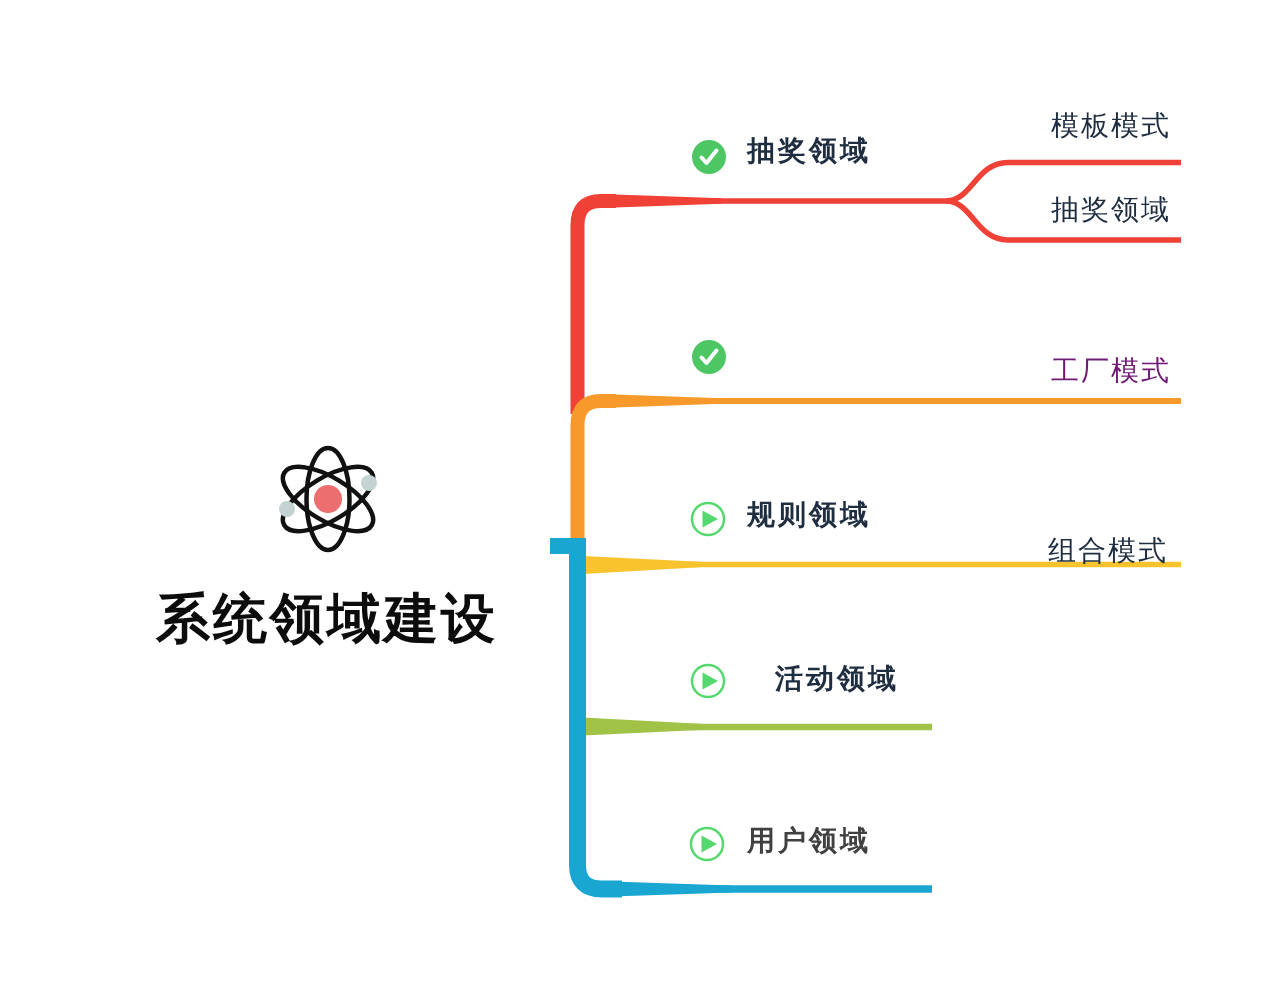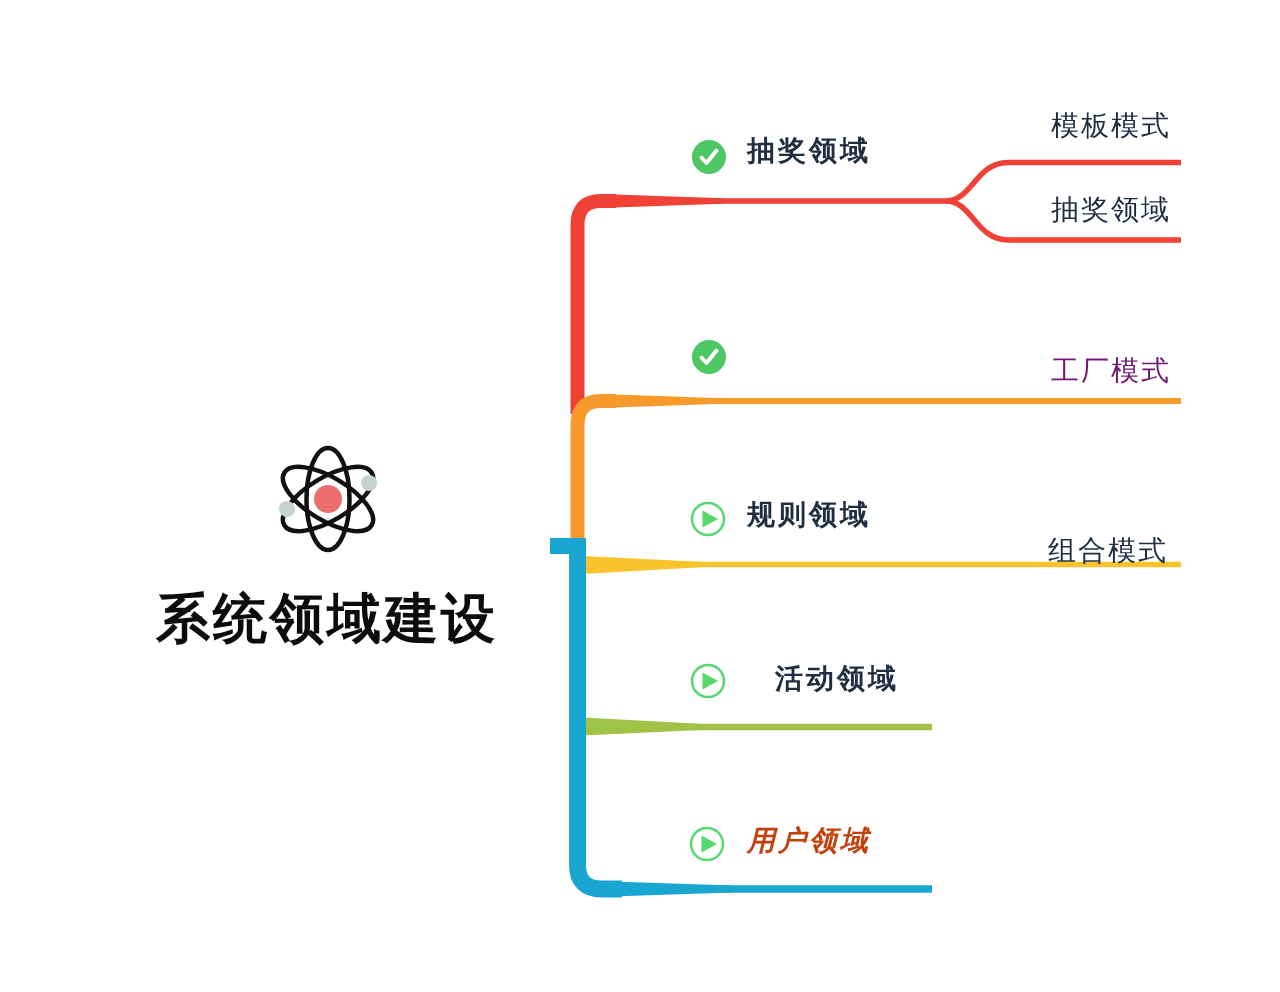--- a/index.html
+++ b/index.html
@@ -82,20 +82,20 @@
       <circle r="16" fill="#ffffff" stroke-width="2.5" stroke="#55d86d"></circle>
       <path d="M -5.5 -8.5 L 10 0 L -5.5 8.5 Z" fill="#55d86d"></path>
     </g>
   </svg>
 
   <div class="label root-title" style="left: 156px; top: 589px; color: rgb(12, 12, 12);">系统领域建设</div>
 
   <div class="label topic" style="left: 747px; top: 133px; color: rgb(31, 45, 64);">抽奖领域</div>
   <div class="label topic" style="left: 747px; top: 497px; color: rgb(31, 45, 64);">规则领域</div>
   <div class="label topic" style="left: 747px; top: 661px; color: rgb(31, 45, 64); margin-left: 28px;">活动领域</div>
-  <div class="label topic" style="left: 747px; top: 823px; color: #c2410c; font-style: italic;">用户领域</div>
+  <div class="label topic" style="left: 747px; top: 823px; color: #404040;">用户领域</div>
 
   <div class="label subtopic" style="left: 1051px; top: 111px; color: rgb(31, 45, 64);">模板模式</div>
   <div class="label subtopic" style="left: 1051px; top: 195px; color: rgb(31, 45, 64);">抽奖领域</div>
   <div class="label subtopic" style="left: 1051px; top: 356px; color: #701a75;">工厂模式</div>
   <div class="label subtopic" style="left: 1048px; top: 536px; color: rgb(31, 45, 64);">组合模式</div>
 
 </div>
 
 </body></html>

